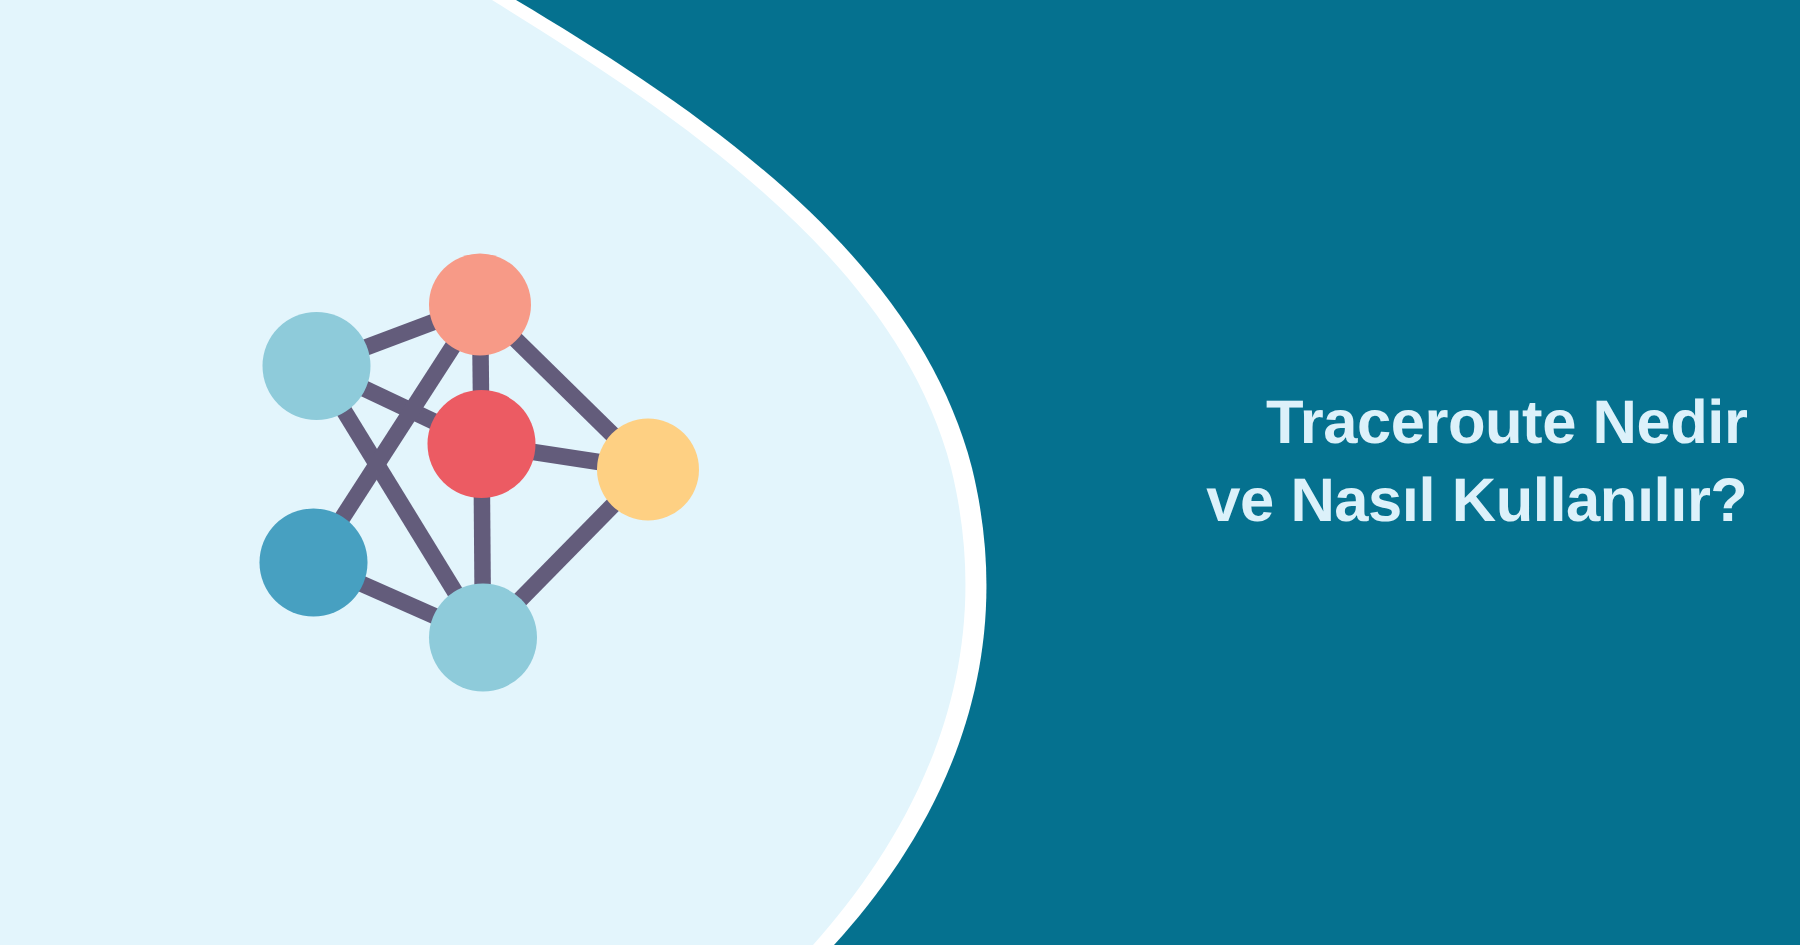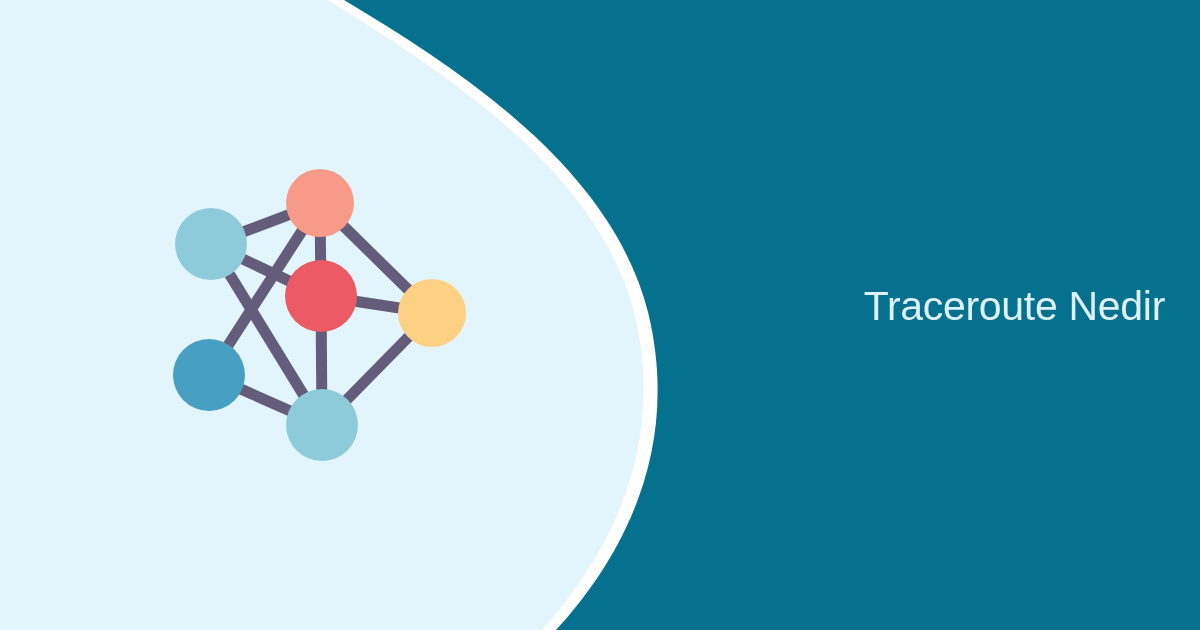--- a/index.html
+++ b/index.html
@@ -35,26 +35,25 @@
     position: absolute;
     right: 35px;
     top: 255px;
     width: 620px;
     z-index: 3;
     text-align: right;
   }
   #title-block .title-line {
     display: block;
     font-size: 41px;
-    font-weight: normal;
+    font-weight: bold;
     line-height: 1.28;
     color: #DCF1FA;
     letter-spacing: -0.3px;
     white-space: nowrap;
-    margin-top: 25px;
   }
   #logo-block {
     position: absolute;
     right: 30px;
     bottom: 22px;
     z-index: 3;
     width: 230px;
     height: 72px;
   }
   #logo-svg {
@@ -91,16 +90,17 @@
         <circle cx="170" cy="63" r="34" fill="#F79A87"></circle>
         <circle cx="171" cy="156" r="36" fill="#EC5B63"></circle>
         <circle cx="282" cy="173" r="34" fill="#FED083"></circle>
         <circle cx="59" cy="235" r="36" fill="#47A0C1"></circle>
         <circle cx="172" cy="285" r="36" fill="#8ECBDA"></circle>
       </g>
   </svg>
 
   <div id="title-block">
     <span class="title-line">Traceroute Nedir</span>
+    <span class="title-line">ve Nasıl Kullanılır?</span>
   </div>
 
 
 </div>
 
 </body></html>

